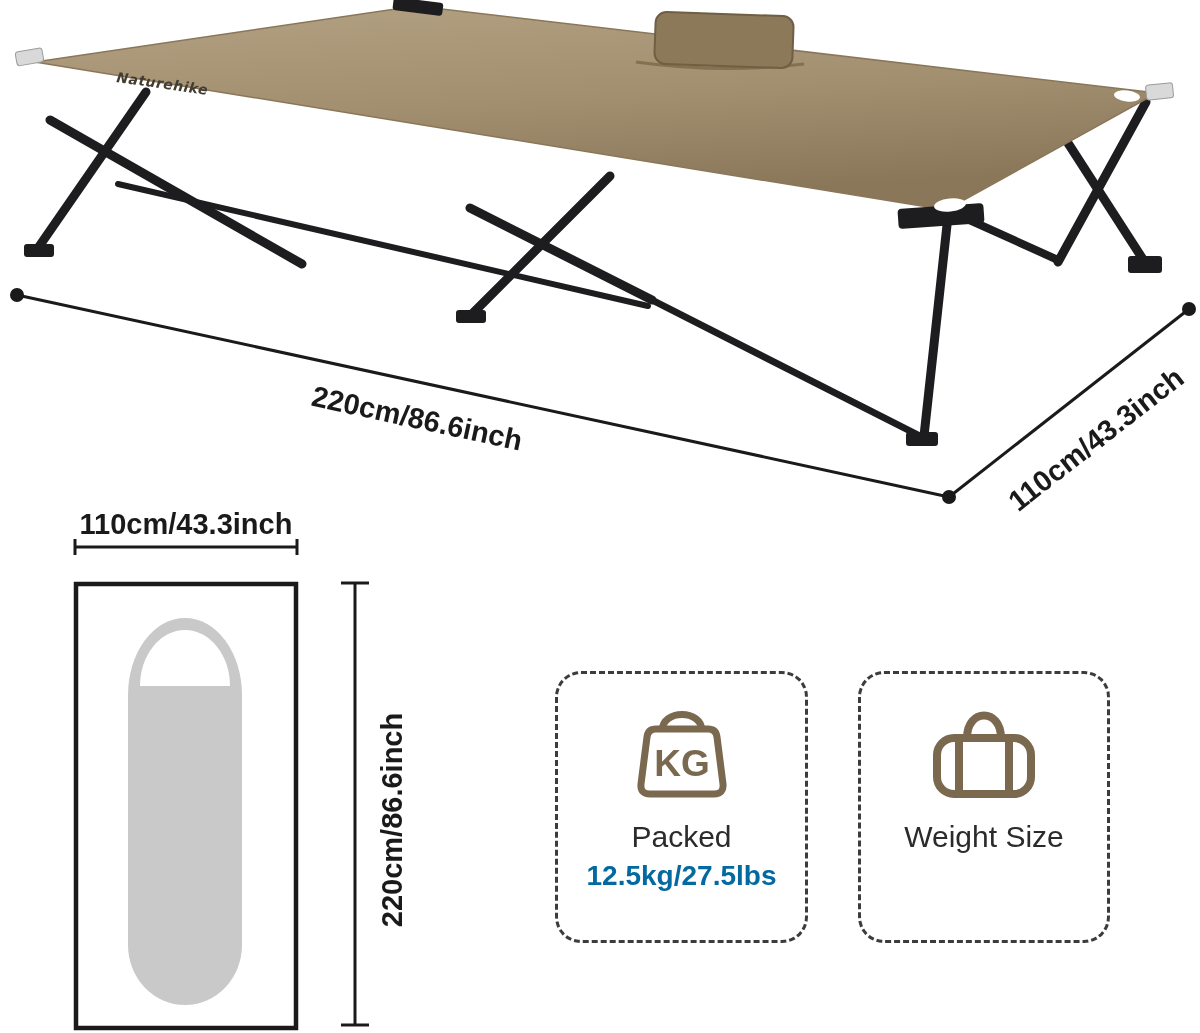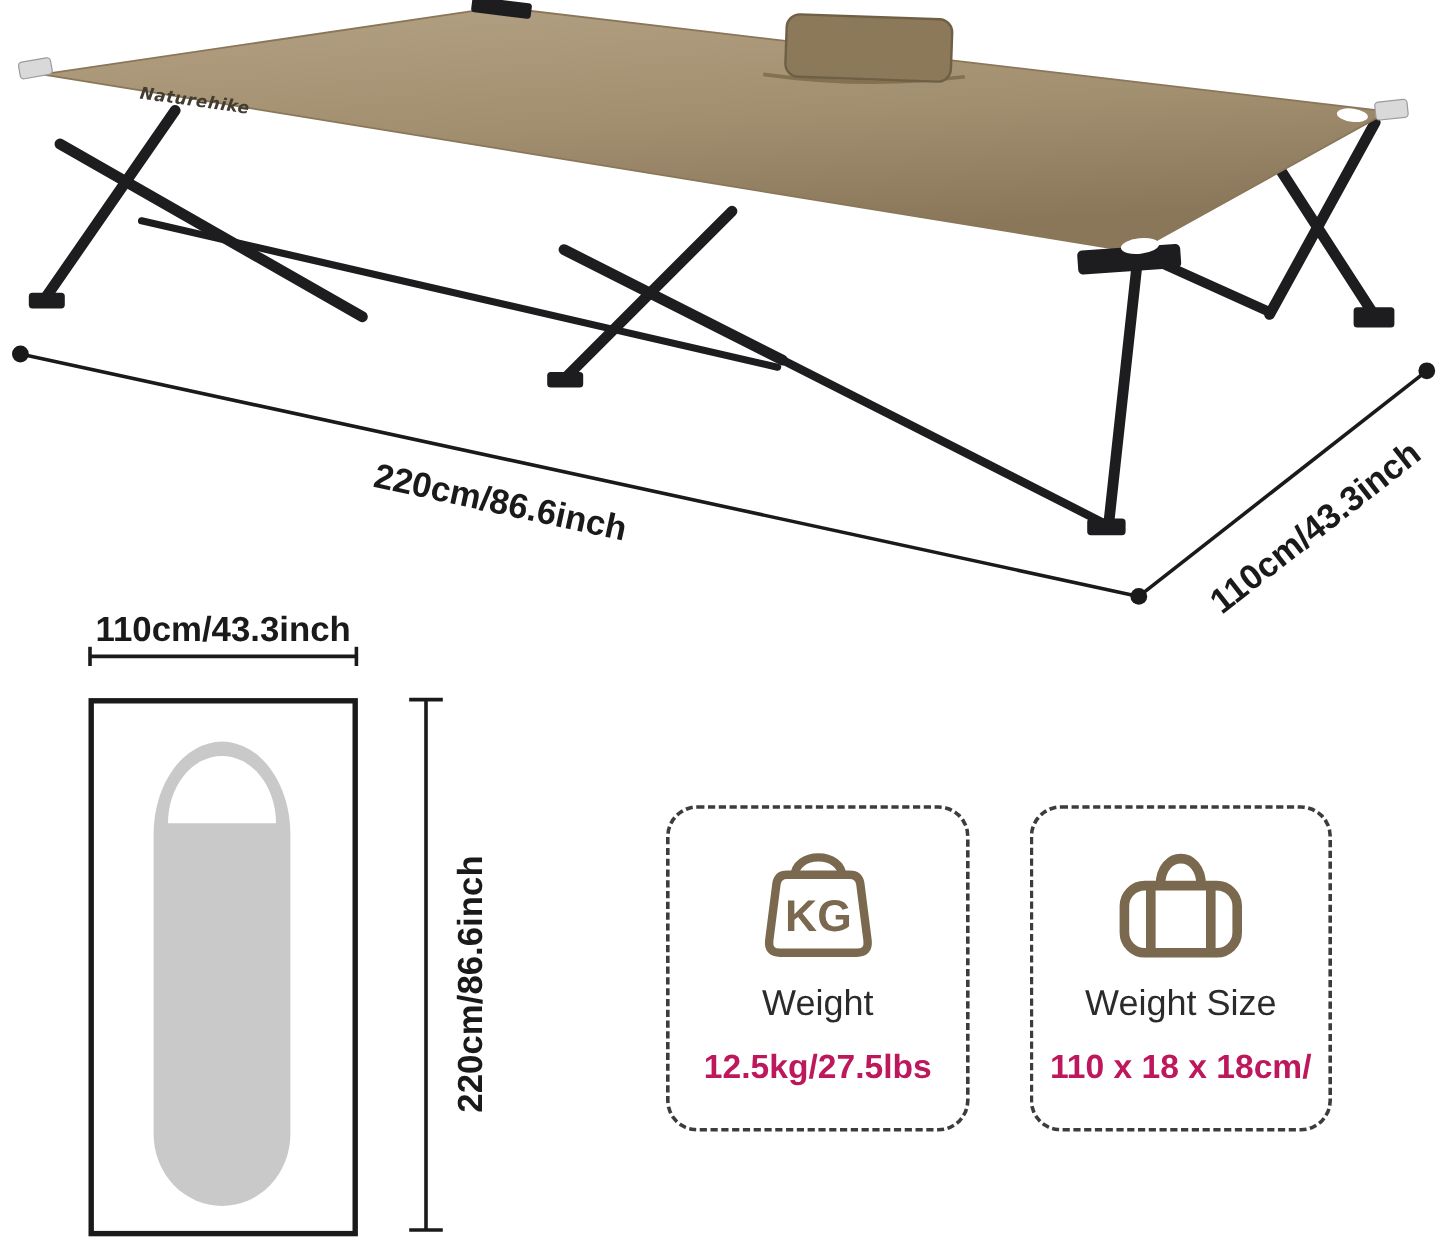--- a/index.html
+++ b/index.html
@@ -13,21 +13,21 @@
   .spec-card{
     position:absolute;top:671px;height:272px;box-sizing:border-box;
     border:3px dashed #3c3c3c;border-radius:26px;background:#ffffff;
     display:flex;flex-direction:column;align-items:center;justify-content:flex-start;
     padding-top:20px;
   }
   #card-weight{left:555px;width:253px;}
   #card-packed{left:858px;width:252px;}
   .card-icon{flex:0 0 auto;margin-bottom:4px;}
   .card-title{font-size:30px;font-weight:500;color:#2b2b2b;line-height:1.1;}
-  .card-value{font-size:28px;font-weight:700;color:#be185d;line-height:1.18;text-align:left;margin-top:19px;}
+  .card-value{font-size:28px;font-weight:700;color:#0369a1;line-height:1.18;text-align:left;margin-top:6px;}
   .icon-kg-text{font-family:"Liberation Sans","DejaVu Sans",sans-serif;font-size:37px;font-weight:800;fill:#7a694f;}
 </style>
 </head>
 <body>
 
 <div id="canvas">
 
   <svg id="scene-svg" width="1200" height="1033" viewBox="0 0 1200 1033">
     <defs>
       <linearGradient id="fabgrad" x1="0" y1="0" x2="0.3" y2="1">
@@ -113,30 +113,29 @@
       <text class="dim-label" text-anchor="middle" transform="translate(402,820) rotate(-90)">220cm/86.6inch</text>
     </g>
   </svg>
 
   <div class="spec-card" id="card-weight">
     <svg class="card-icon" width="132" height="122" viewBox="0 0 132 122">
       <path d="M 46 37 C 46 15, 86 15, 86 37" fill="none" stroke="#7a694f" stroke-width="7" stroke-linecap="round"></path>
       <path d="M 40 35 H 92 Q 100 35 101 43 L 107 90 Q 108 100 98 100 H 34 Q 24 100 25 90 L 31 43 Q 32 35 40 35 Z" fill="#ffffff" stroke="#7a694f" stroke-width="7" stroke-linejoin="round"></path>
       <text class="icon-kg-text" x="66" y="82" text-anchor="middle">KG</text>
     </svg>
-    <div class="card-title">Weight</div>
+    <div class="card-title">Packed</div>
     <div class="card-value">12.5kg/27.5lbs</div>
   </div>
 
   <div class="spec-card" id="card-packed">
     <svg class="card-icon" width="132" height="122" viewBox="0 0 132 122">
       <path d="M 49 44 C 49 14, 83 14, 83 44" fill="none" stroke="#7a694f" stroke-width="8" stroke-linecap="round"></path>
       <rect x="19" y="44" width="94" height="56" rx="17" fill="#ffffff" stroke="#7a694f" stroke-width="8"></rect>
       <line x1="41" y1="44" x2="41" y2="100" stroke="#7a694f" stroke-width="8"></line>
       <line x1="91" y1="44" x2="91" y2="100" stroke="#7a694f" stroke-width="8"></line>
     </svg>
     <div class="card-title">Weight Size</div>
     <div class="card-value">
-      <div>110 x 18 x 18cm/</div>
     </div>
   </div>
 
 </div>
 
 </body></html>

